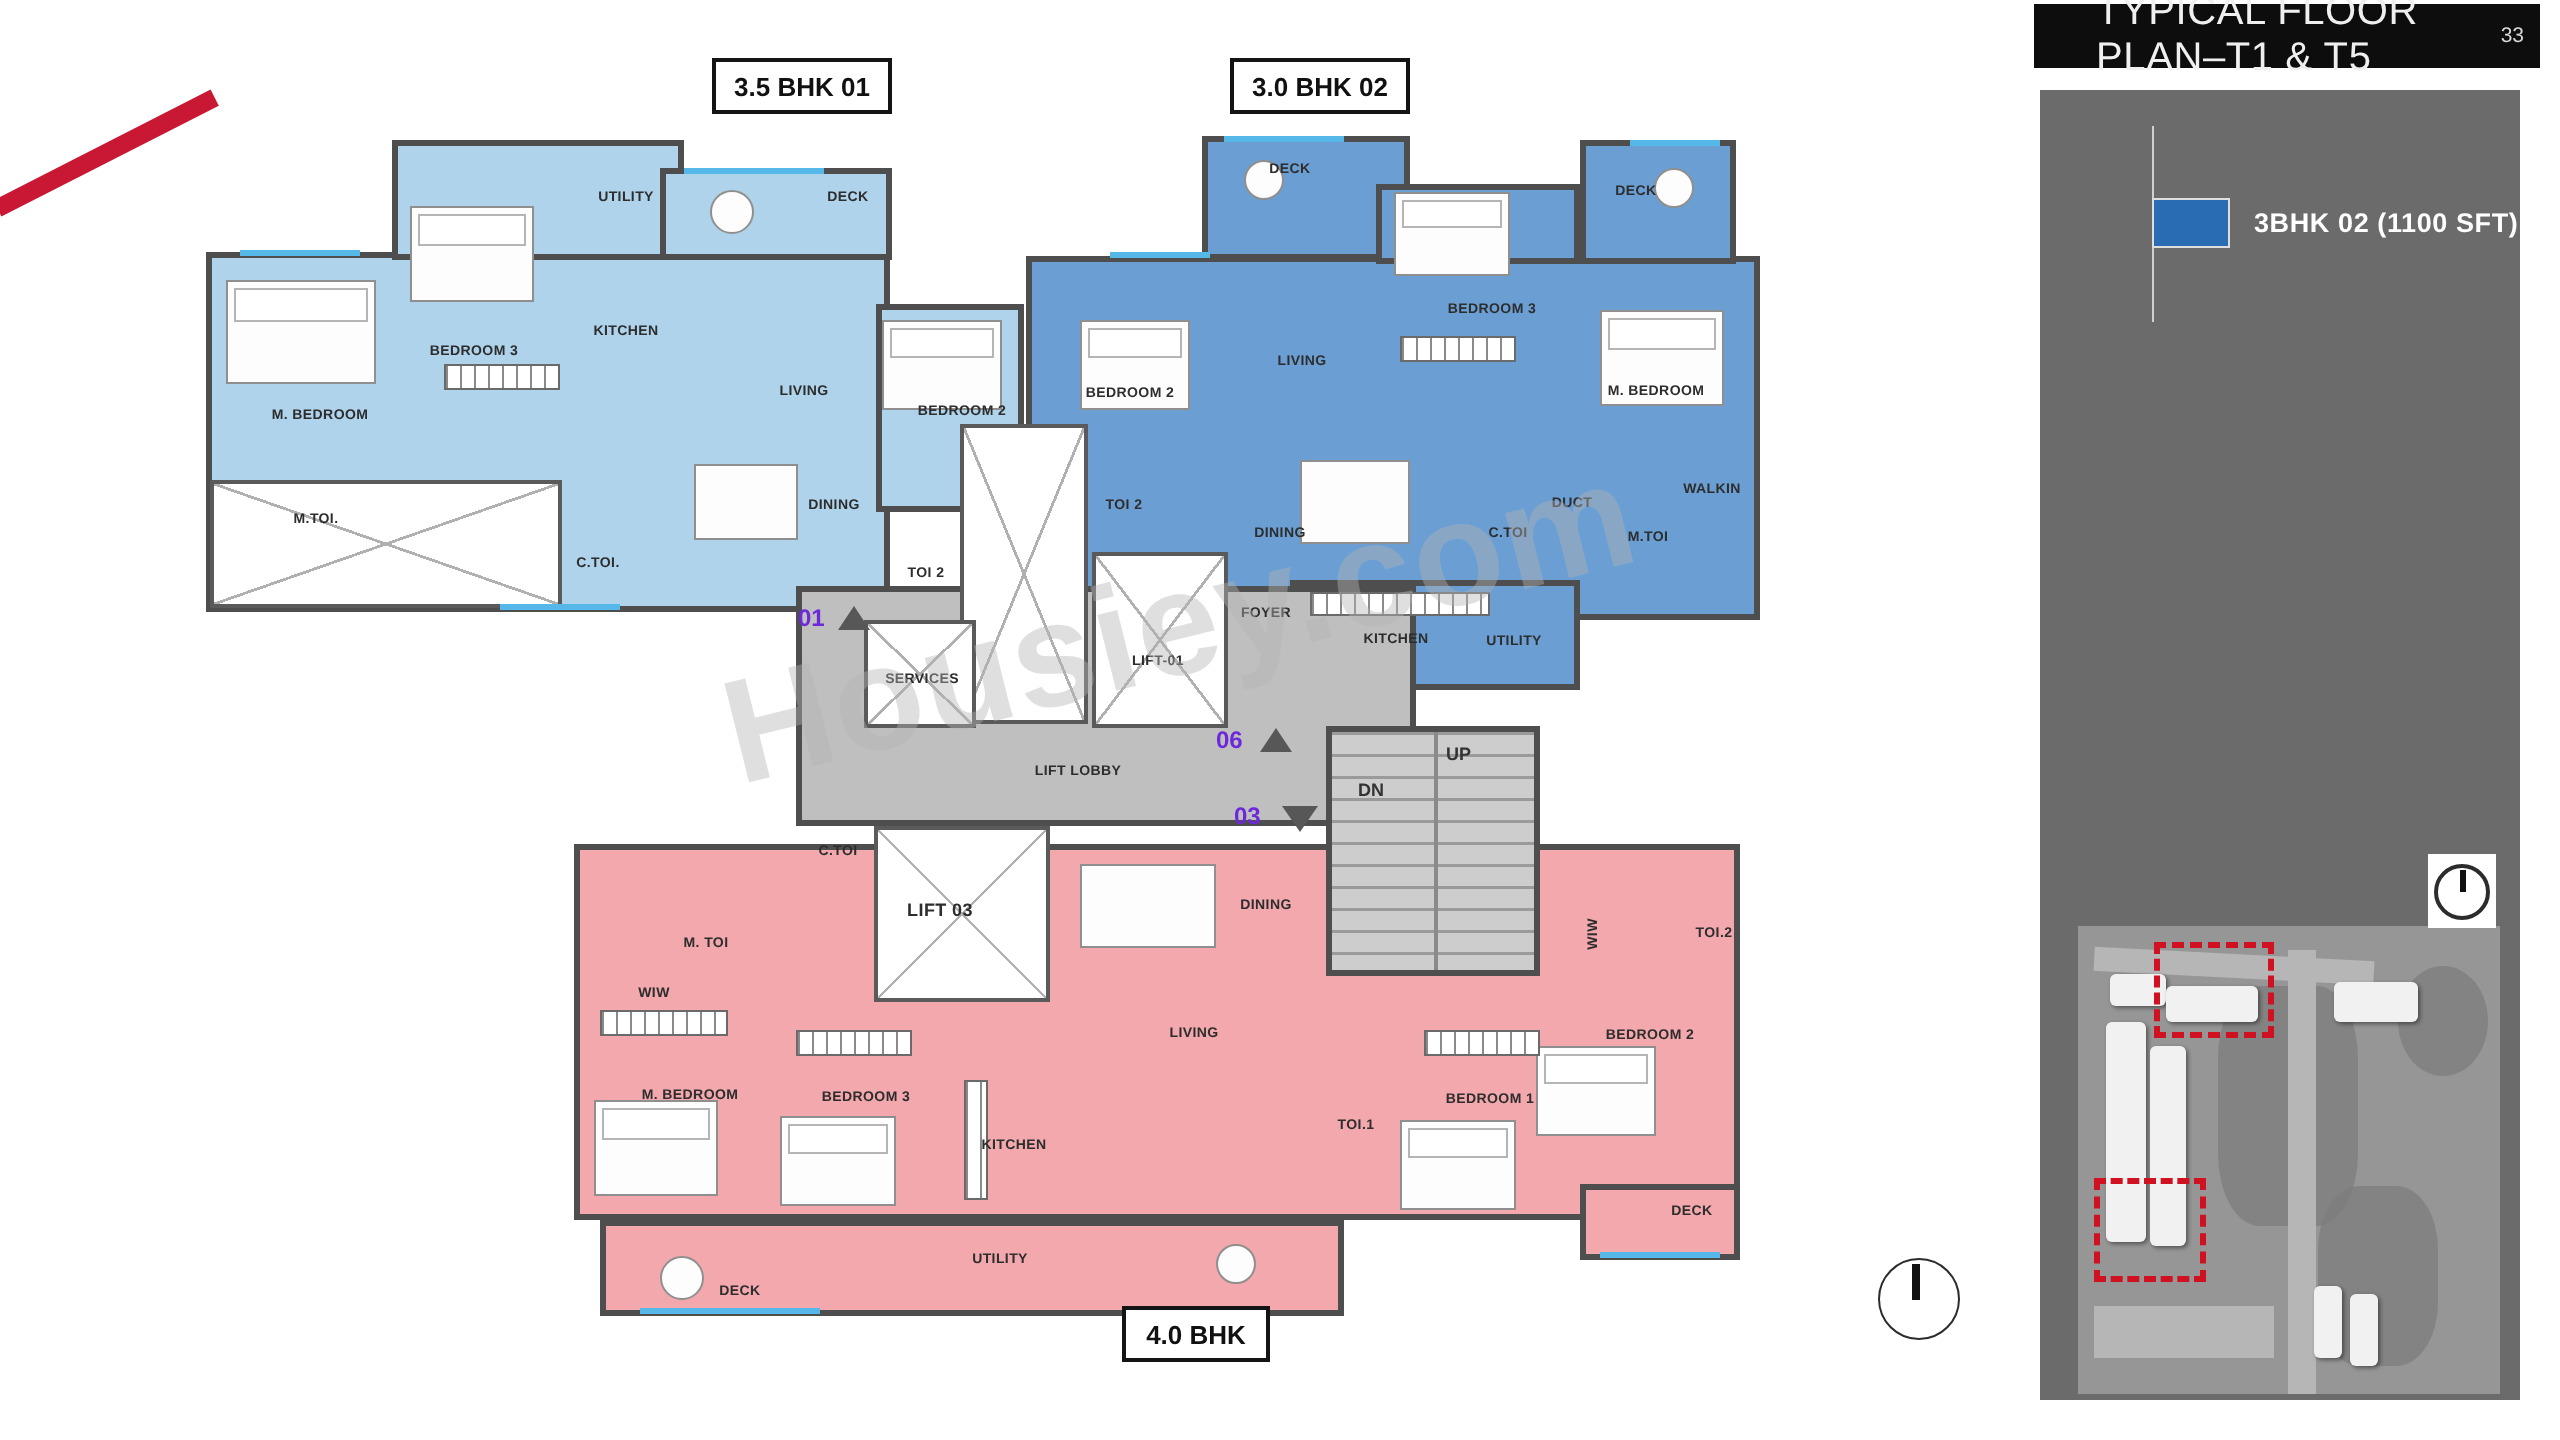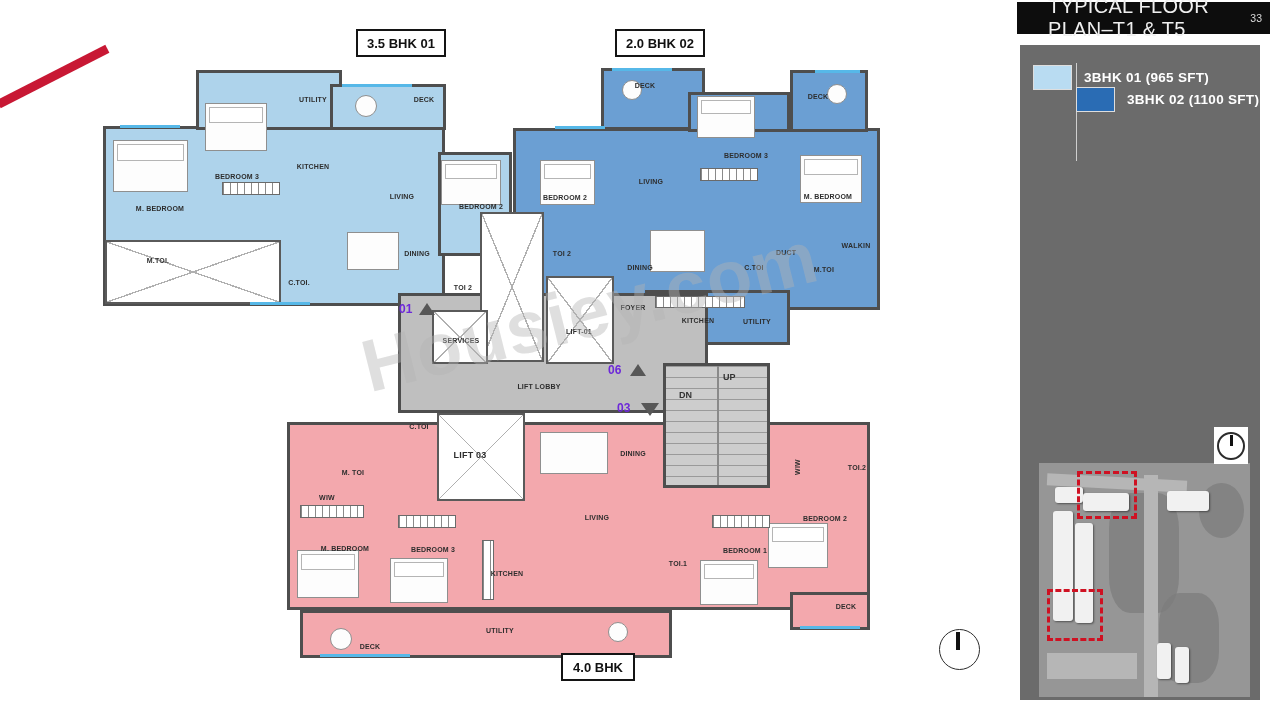--- a/index.html
+++ b/index.html
@@ -213,43 +213,39 @@
   <div class="tri-up" style="left:419px;top:303px;"></div>
   <span class="mk" style="left:608px;top:363px;">06</span>
   <div class="tri-up" style="left:630px;top:364px;"></div>
   <span class="mk" style="left:617px;top:401px;">03</span>
   <div class="tri-dn" style="left:641px;top:403px;"></div>
 
   <div class="tag" style="left:356px;top:29px;width:86px;height:24px;">
       <span>3.5 BHK 01</span>
     </div>
   <div class="tag" style="left:615px;top:29px;width:86px;height:24px;">
-      <span>2.0 BHK 02</span>
+      <span>3.0 BHK 02</span>
     </div>
   <div class="tag" style="left:561px;top:653px;width:70px;height:24px;">
       <span>4.0 BHK</span>
     </div>
 
   <div id="watermark">Housiey.com</div>
 
   <div class="compass-circ" style="left:939px;top:629px;width:39px;height:39px;border-width:1.5px;"></div>
   <div class="compass-needle" style="left:956px;top:632px;width:4px;height:18px;"></div>
 
   <div id="hdr">
     <span class="t">TYPICAL FLOOR PLAN–T1 &amp; T5</span>
     <span class="pg">33</span>
   </div>
 
   <div id="sidebar">
     <div class="lgline"></div>
-    <div class="lgrow" style="top:20px;">
-      <div class="lgsw" style="background:#b9dcf2;"></div>
-      <span class="lgtx">3BHK 01 (965 SFT)</span>
-    </div>
-    <div class="lgrow" style="top:42px;padding-left:43px;">
+    <div class="lgrow" style="top:54px;padding-left:43px;">
       <div class="lgsw" style="background:#2a6cb4;"></div>
       <span class="lgtx">3BHK 02 (1100 SFT)</span>
     </div>
 
     <div id="sitemap">
       <div class="tree" style="left:70px;top:30px;width:70px;height:120px;border-radius:30%;"></div>
       <div class="tree" style="left:120px;top:130px;width:60px;height:90px;border-radius:35%;"></div>
       <div class="tree" style="left:160px;top:20px;width:45px;height:55px;"></div>
       <div class="road" style="left:105px;top:12px;width:14px;height:222px;"></div>
       <div class="road" style="left:8px;top:14px;width:140px;height:12px;transform:rotate(3deg);"></div>

